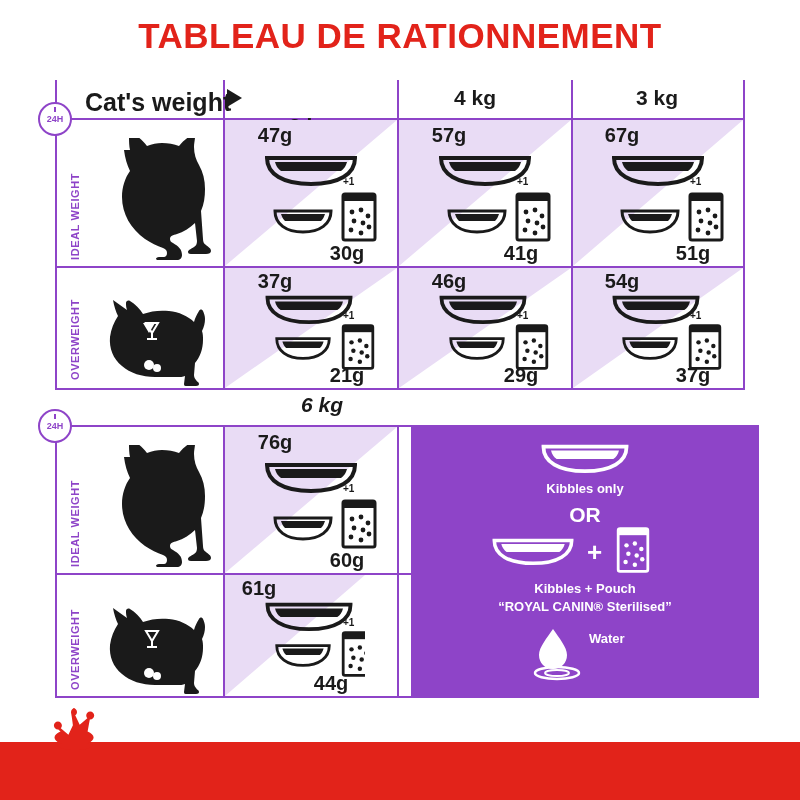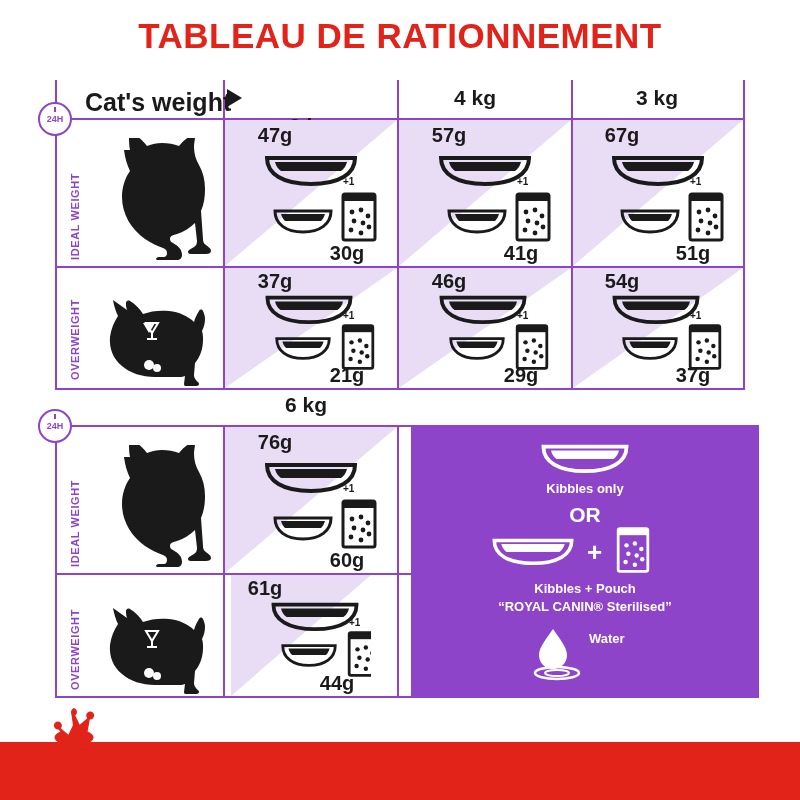--- a/index.html
+++ b/index.html
@@ -144,21 +144,21 @@
     <div class="vline" style="left:0px;   top:345px; height:271px;"></div>
     <div class="vline" style="left:168px; top:345px; height:271px;"></div>
     <div class="vline" style="left:342px; top:345px; height:271px;"></div>
 
     <div class="hdr-cat">Cat's weight</div>
     <div class="hdr-tri"></div>
 
     <div class="wcol" style="left:168px; width:174px;margin-top:28px;">3 kg</div>
     <div class="wcol" style="left:342px; width:156px;">4 kg</div>
     <div class="wcol" style="left:516px; width:172px;">3 kg</div>
-    <div class="wcol" style="left:164px; top:313px; width:174px;">6 kg</div>
+    <div class="wcol" style="left:180px; top:313px; width:174px;font-style:italic;">6 kg</div>
 
     <div class="badge24" style="left:-17px; top:22px;">
       <span class="tick"></span>
       <span>24H</span>
     </div>
     <div class="badge24" style="left:-17px; top:329px;">
       <span class="tick"></span>
       <span>24H</span>
     </div>
 
@@ -380,21 +380,21 @@
         <circle cx="29" cy="26" r="2.4" fill="#1a1a1a"></circle>
           <circle cx="15" cy="31" r="2.4" fill="#1a1a1a"></circle>
         <circle cx="24" cy="33" r="2.4" fill="#1a1a1a"></circle>
           <circle cx="12" cy="40" r="2.4" fill="#1a1a1a"></circle>
         <circle cx="22" cy="43" r="2.4" fill="#1a1a1a"></circle>
           <circle cx="30" cy="37" r="2.4" fill="#1a1a1a"></circle>
       </svg>
       <div class="g-bot" style="left:36px;">60g</div>
     </div>
 
-    <div class="cell" style="left:176px; top:495px; width:140px; height:121px;">
+    <div class="cell" style="left:170px; top:495px; width:140px; height:121px;">
       <div class="diag"></div>
       <div class="g-top" style="left:-36px; top:2px;">61g</div>
       <svg style="position:absolute; left:36px; top:24px;" width="96" height="34" viewBox="0 0 100 36">
         <path fill="none" stroke="#1a1a1a" stroke-width="4" d="M6 6h88c0 16-16 26-44 26S6 22 6 6z"></path>
         <path fill="#1a1a1a" d="M14 10h72c-1 4-3 7-6 9H20c-3-2-5-5-6-9z"></path>
       </svg>
       <div class="plus1" style="left:118px; top:42px;">+1</div>
       <svg style="position:absolute; left:48px; top:66px;" width="60" height="30" viewBox="0 0 64 32">
         <path fill="none" stroke="#1a1a1a" stroke-width="3" d="M4 5h56c0 13-11 21-28 21S4 18 4 5z"></path>
         <path fill="#1a1a1a" d="M10 8h44c-1 3-2 5-4 7H14c-2-2-3-4-4-7z"></path>

